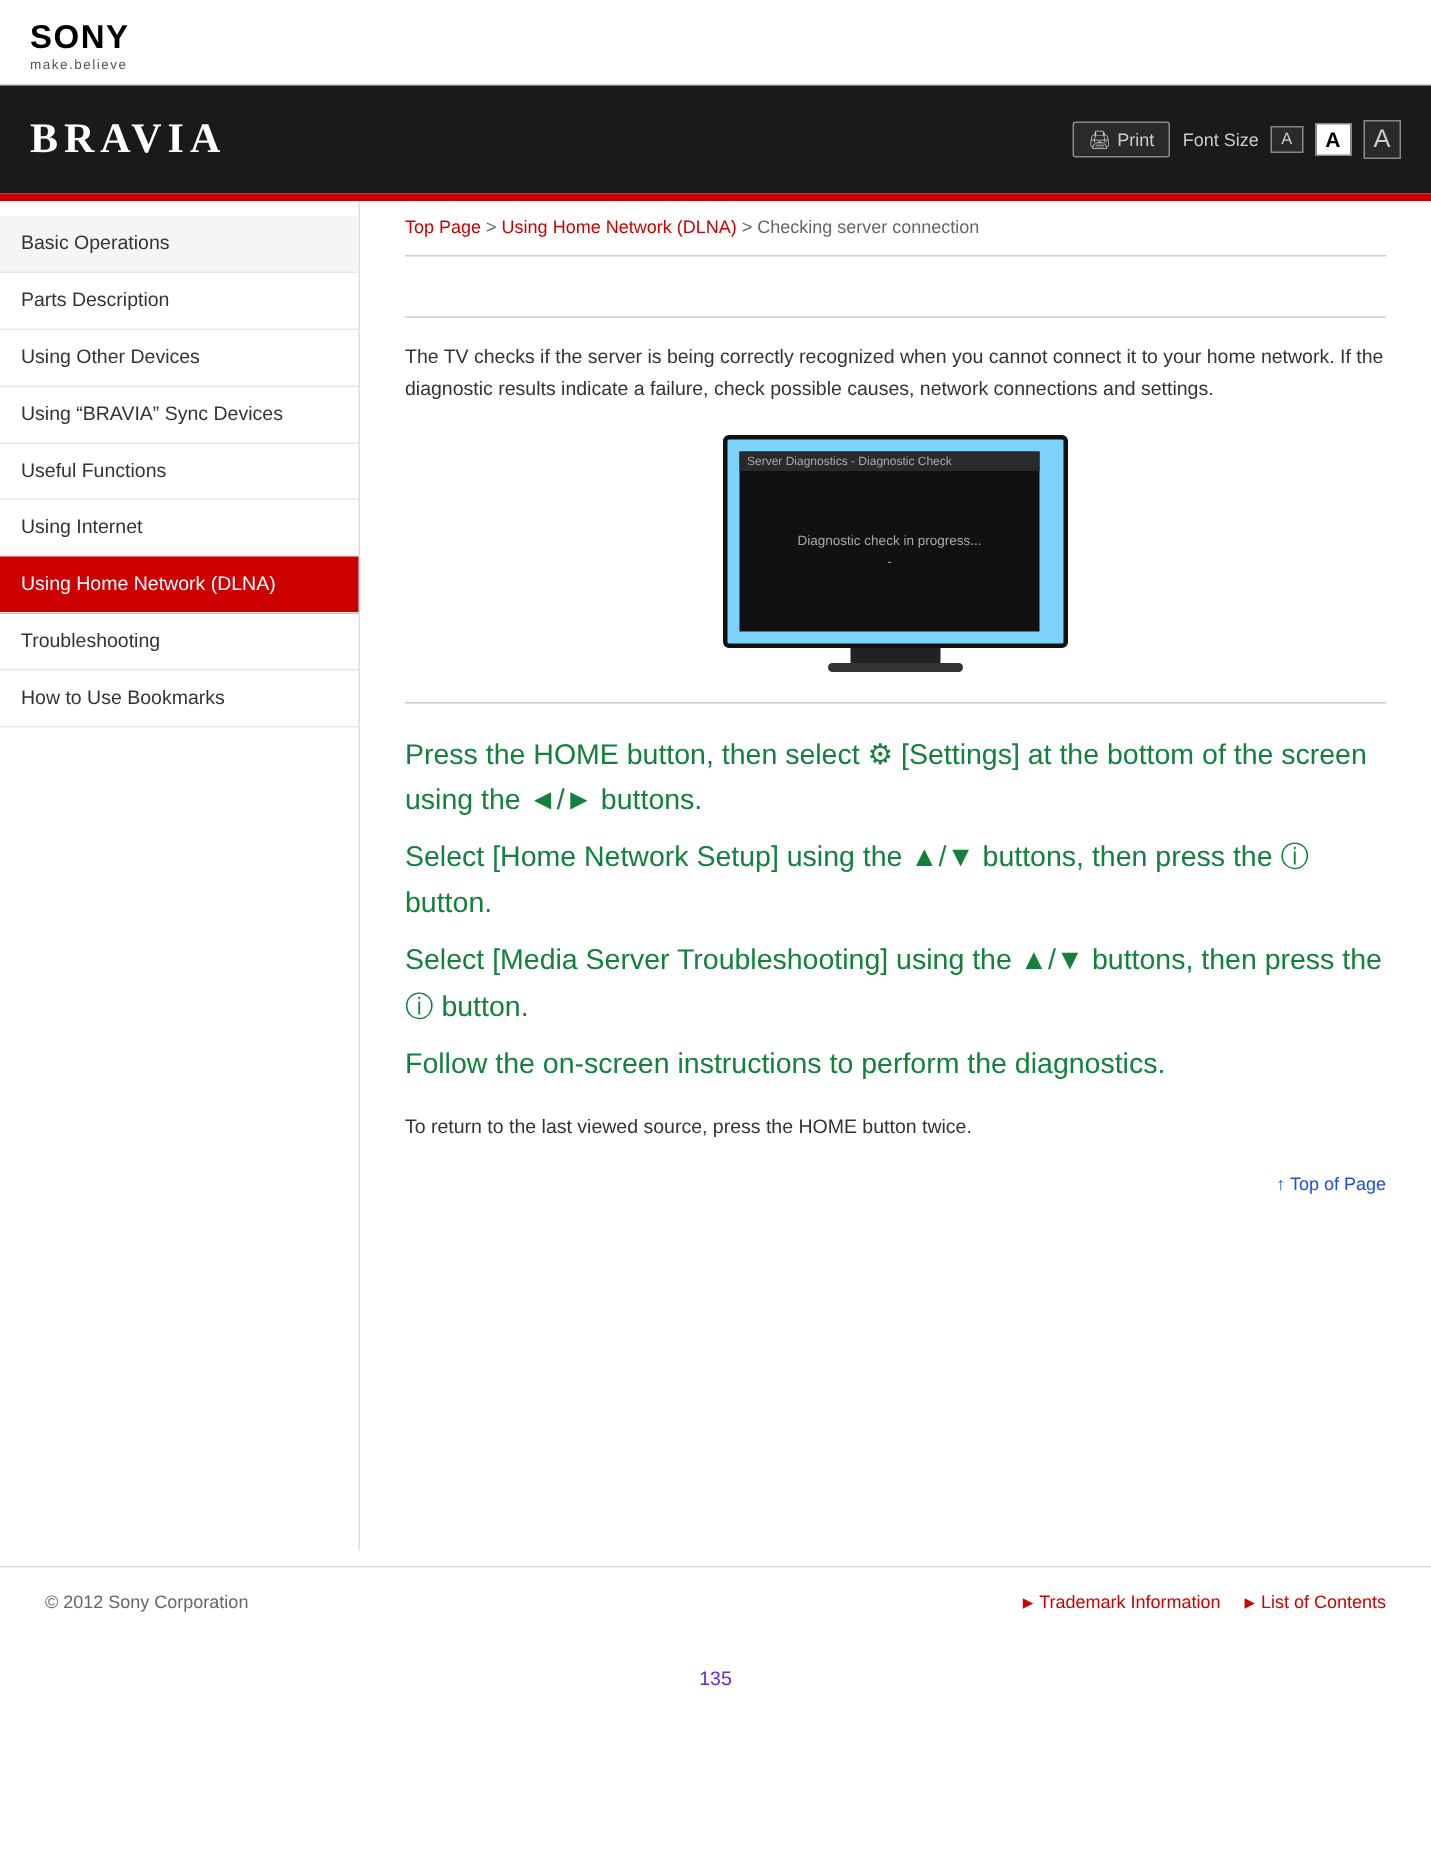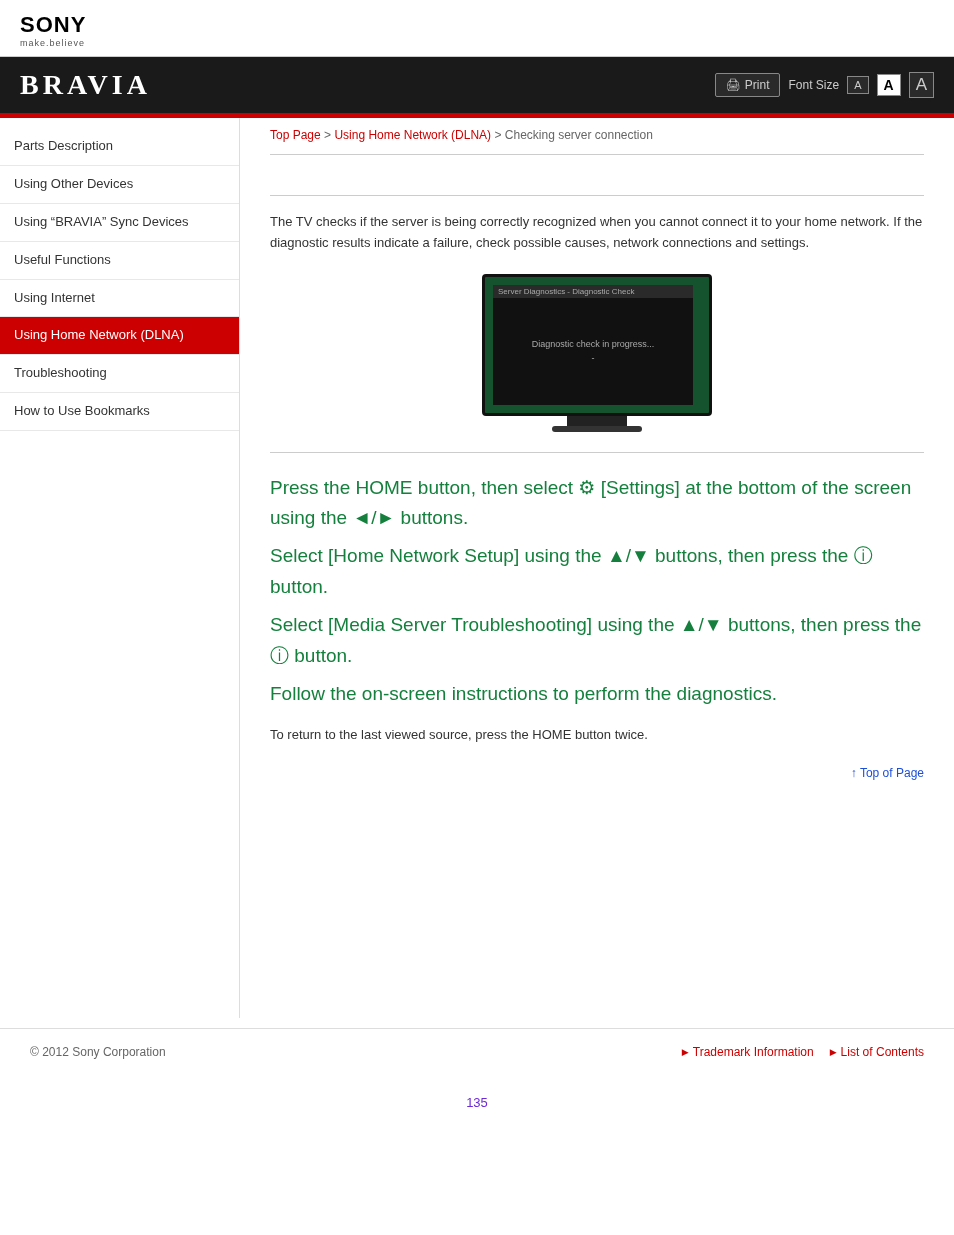--- a/index.html
+++ b/index.html
@@ -5,21 +5,21 @@
     * { margin: 0; padding: 0; box-sizing: border-box; }
     body { font-family: Arial, sans-serif; font-size: 13px; color: #333; background: #fff; width: 954px; min-height: 1235px; }
 
     
     .top-bar { padding: 12px 20px 8px 20px; border-bottom: 1px solid #ccc; }
     .sony-logo { display: flex; flex-direction: column; }
     .sony-text { font-size: 22px; font-weight: bold; letter-spacing: 1px; color: #000; }
     .sony-tagline { font-size: 9px; color: #555; letter-spacing: 1px; }
 
     
-    .brand-header { background: #1a1a1a; padding: 16px 20px; display: flex; align-items: center; justify-content: space-between; height: 56px; }
+    .brand-header { background: #1a1a1a; padding: 16px 20px; display: flex; align-items: center; justify-content: space-between; height: 72px; }
     .bravia-title { color: #fff; font-size: 28px; font-weight: bold; letter-spacing: 4px; font-family: 'Times New Roman', serif; }
     .header-controls { display: flex; align-items: center; gap: 8px; }
     .print-btn { border: 1px solid #888; background: #2a2a2a; color: #ccc; padding: 4px 10px; font-size: 12px; cursor: pointer; display: flex; align-items: center; gap: 4px; border-radius: 2px; }
     .font-size-label { color: #ccc; font-size: 12px; }
     .font-btn { border: 1px solid #888; background: #2a2a2a; color: #ccc; padding: 2px 6px; cursor: pointer; }
     .font-btn.active { background: #fff; color: #000; font-weight: bold; }
     .red-bar { height: 5px; background: #c00; }
 
     
     .main-layout { display: flex; min-height: 900px; }
@@ -39,21 +39,21 @@
     .breadcrumb span { color: #666; }
 
     .divider { border: none; border-top: 1px solid #ccc; margin: 12px 0; }
 
     
     .page-description { font-size: 13px; line-height: 1.6; margin: 16px 0; color: #333; }
 
     
     .tv-image-container { display: flex; justify-content: center; margin: 20px 0; }
     .tv-screen-wrapper { position: relative; }
-    .tv-body { background: #14532d; border: 3px solid #111; border-radius: 4px; padding: 8px; width: 230px; }
+    .tv-body { background: #7dd3fc; border: 3px solid #111; border-radius: 4px; padding: 8px; width: 230px; }
     .tv-screen-inner { background: #111; width: 200px; height: 120px; display: flex; flex-direction: column; }
     .tv-title-bar { background: #2a2a2a; color: #aaa; font-size: 8px; padding: 2px 5px; }
     .tv-content { flex: 1; display: flex; flex-direction: column; align-items: center; justify-content: center; gap: 4px; }
     .tv-text { color: #aaa; font-size: 9px; }
     .tv-dot { color: #aaa; font-size: 9px; }
     .tv-stand { width: 60px; height: 10px; background: #222; margin: 0 auto; }
     .tv-base { width: 90px; height: 6px; background: #333; border-radius: 3px; margin: 0 auto; }
 
     
     .steps-section { margin-top: 20px; }
@@ -98,20 +98,21 @@
     <button class="font-btn" style="font-size:11px;">A</button>
     <button class="font-btn active" style="font-size:14px;">A</button>
     <button class="font-btn" style="font-size:17px;">A</button>
   </div>
 </div>
 <div class="red-bar"></div>
 
 <div class="main-layout">
 
   <div class="sidebar">
+    <div class="sidebar-item section-header">Basic Operations</div>
     <div class="sidebar-item">Parts Description</div>
     <div class="sidebar-item">Using Other Devices</div>
     <div class="sidebar-item">Using “BRAVIA” Sync Devices</div>
     <div class="sidebar-item">Useful Functions</div>
     <div class="sidebar-item">Using Internet</div>
     <div class="sidebar-item active">Using Home Network (DLNA)</div>
     <div class="sidebar-item">Troubleshooting</div>
     <div class="sidebar-item">How to Use Bookmarks</div>
   </div>
 

